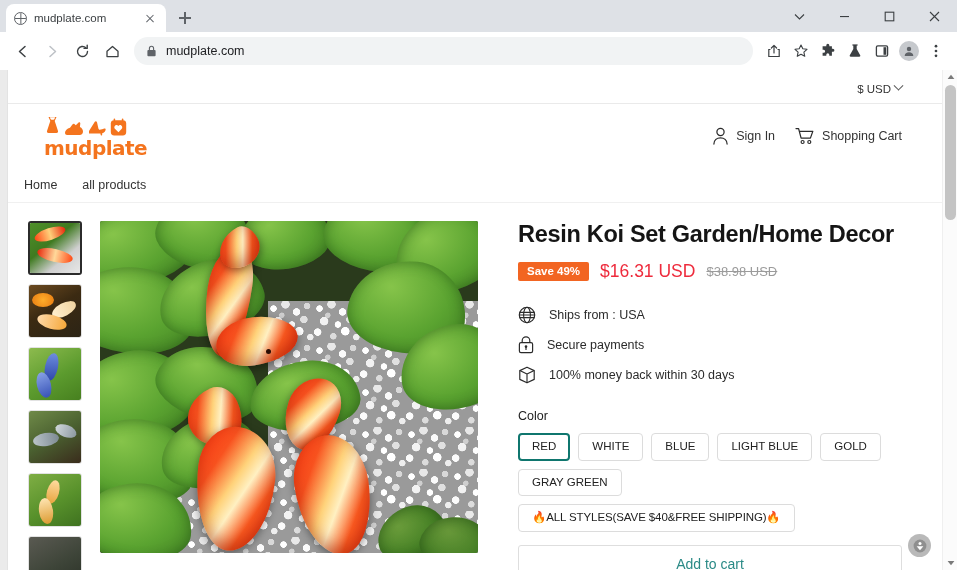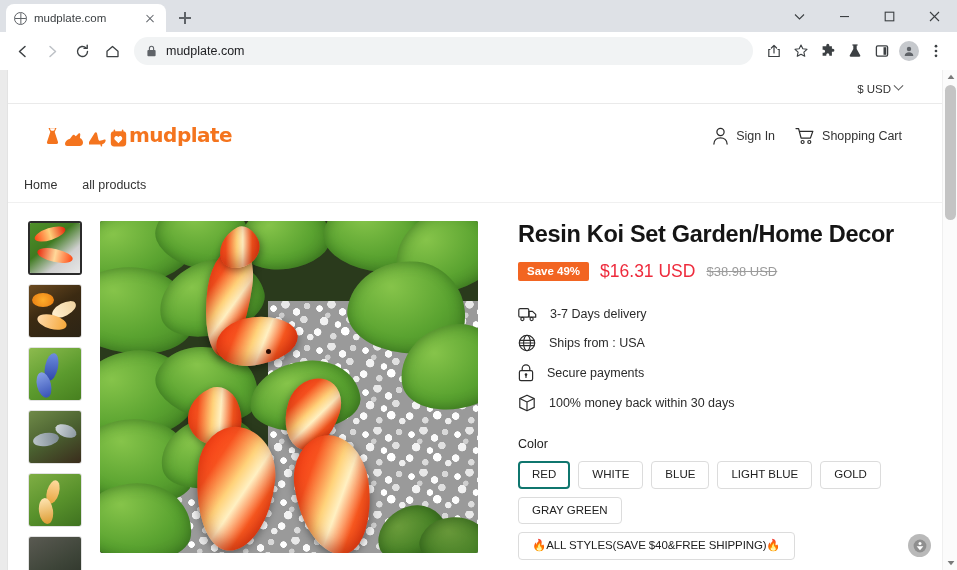--- a/index.html
+++ b/index.html
@@ -113,21 +113,21 @@
   .currency {
     font-size: 11.5px; color: #333; display: flex; align-items: center; gap: 4px; cursor: pointer;
   }
   .chev { width: 7px; height: 7px; border-right: 1.3px solid #555; border-bottom: 1.3px solid #555;
           transform: rotate(45deg) translate(-2px,-2px); }
 
   .header {
     height: 63px; display: flex; align-items: center;
     justify-content: space-between; padding: 0 40px 0 36px;
   }
-  .logo { display: flex; flex-direction: row; gap: 2px; cursor: pointer; }
+  .logo { display: flex; flex-direction: column; gap: 2px; cursor: pointer; }
   .logo-glyphs { display: flex; align-items: flex-end; gap: 3px; height: 22px; }
   .logo-word {
     font-size: 20px; font-weight: bold; color: #F4741E; letter-spacing: -0.5px;
     font-family: "DejaVu Sans", sans-serif; line-height: 1;
   }
   .header-actions { display: flex; align-items: center; gap: 20px; }
   .hact { display: flex; align-items: center; gap: 7px; cursor: pointer; text-align: center; }
   .hact-label { font-size: 12.5px; color: #333; }
 
   .nav {
@@ -482,29 +482,20 @@
         <div class="product-info">
           <h1 class="ptitle">Resin Koi Set Garden/Home Decor</h1>
 
           <div class="price-row">
             <span class="save-badge">Save 49%</span>
             <span class="price-now">$16.31 USD</span>
             <span class="price-was">$38.98 USD</span>
           </div>
 
           <div class="features">
-            <div class="feat">
-              <svg width="19" height="16" viewBox="0 0 19 16">
-                <rect x="0.8" y="2.6" width="10" height="8.6" rx="1.4" stroke="#2b2b2b" stroke-width="1.2" fill="none"></rect>
-                <path d="M11 5.4h3.5l3.2 3v2.8H11z" stroke="#2b2b2b" stroke-width="1.2" fill="none" stroke-linejoin="round"></path>
-                <circle cx="4.4" cy="13" r="1.6" stroke="#2b2b2b" stroke-width="1.1" fill="#fff"></circle>
-                <circle cx="13.6" cy="13" r="1.6" stroke="#2b2b2b" stroke-width="1.1" fill="#fff"></circle>
-              </svg>
-              <span class="feat-label">3-7 Days delivery</span>
-            </div>
             <div class="feat">
               <svg width="18" height="18" viewBox="0 0 18 18">
                 <circle cx="9" cy="9" r="7.7" stroke="#2b2b2b" stroke-width="1.2" fill="none"></circle>
                 <ellipse cx="9" cy="9" rx="3.4" ry="7.7" stroke="#2b2b2b" stroke-width="1.1" fill="none"></ellipse>
                 <path d="M1.5 6.4h15M1.5 11.6h15M1.3 9h15.4" stroke="#2b2b2b" stroke-width="1.1"></path>
               </svg>
               <span class="feat-label">Ships from : USA</span>
             </div>
             <div class="feat">
               <svg width="16" height="18" viewBox="0 0 16 18">

